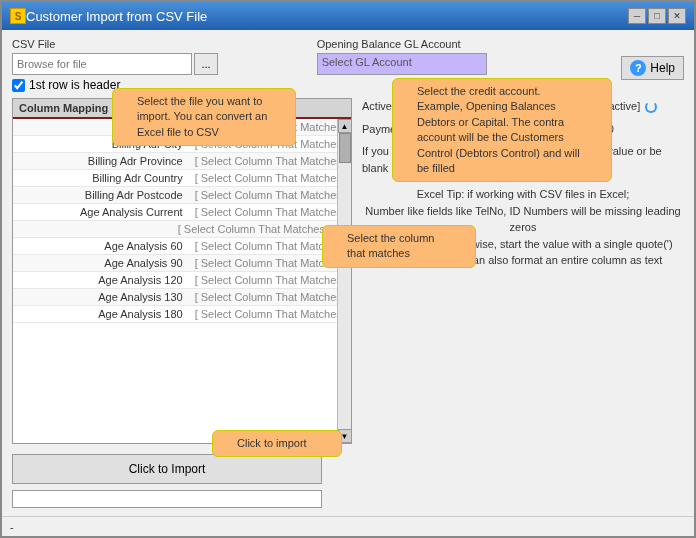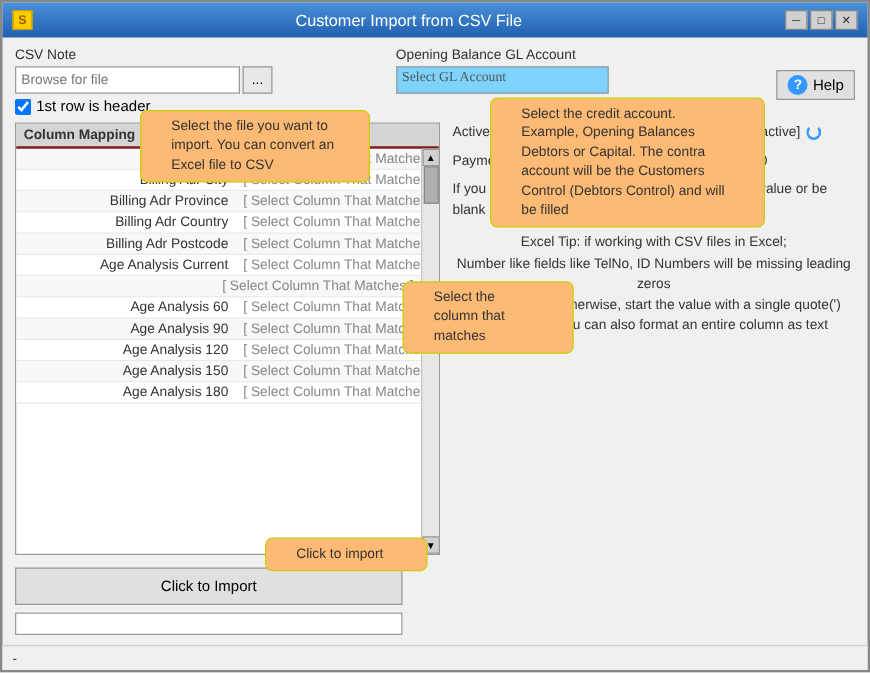--- a/index.html
+++ b/index.html
@@ -32,21 +32,20 @@
       width: 16px; height: 16px;
       background: #ffcc00;
       border: 1px solid #cc9900;
       display: flex; align-items: center; justify-content: center;
       font-size: 10px; font-weight: bold; color: #a06000;
     }
     .title-text {
       font-size: 13px;
       font-weight: normal;
       flex: 1;
-      text-align: center;
     }
     .title-buttons {
       display: flex; gap: 2px;
     }
     .title-btn {
       width: 18px; height: 16px;
       background: #d0d0d0;
       border: 1px solid #888;
       display: flex; align-items: center; justify-content: center;
       font-size: 9px; cursor: pointer; color: #333;
@@ -101,22 +100,22 @@
     }
     .browse-btn {
       width: 24px; height: 22px;
       border: 1px solid #999;
       background: #e8e8e8;
       display: flex; align-items: center; justify-content: center;
       font-size: 11px; cursor: pointer;
     }
     .gl-select {
       height: 22px; border: 1px solid #999;
-      background: #7dd3fc; padding: 2px 4px;
-      font-size: 11px; color: #555; width: 170px; font-family: Liberation Serif, serif;
+      background: #c4b5fd; padding: 2px 4px;
+      font-size: 11px; color: #555; width: 170px;
     }
     .checkbox-row {
       display: flex; align-items: flex-end; gap: 4px; margin-top: 3px;
     }
     .checkbox-row input[type=checkbox] { margin: 0; }
     .mapping-section {
       display: flex; gap: 10px; flex: 1;
     }
     .table-panel {
       width: 340px;
@@ -238,21 +237,21 @@
     .tooltip1 {
       left: 110px; top: 58px;
       width: 184px;
     }
     .tooltip2 {
       left: 390px; top: 48px;
       width: 220px;
     }
     .tooltip3 {
       left: 320px; top: 195px;
-      width: 137px;
+      width: 154px;
     }
     .tooltip4 {
       left: 210px; top: 400px;
       width: 130px;
     }
   </style>
 </head>
 <body>
 
 <div class="window">
@@ -265,21 +264,21 @@
       <div class="title-btn">□</div>
       <div class="title-btn">✕</div>
     </div>
   </div>
 
   <div class="content">
 
     <div class="top-row">
 
       <div class="csv-section">
-        <div class="section-label">CSV Note</div>
+        <div class="section-label">CSV File</div>
         <div class="file-row">
           <input class="file-input" type="text" placeholder="Browse for file" style="">
           <div class="browse-btn">...</div>
         </div>
         <div class="checkbox-row">
           <input type="checkbox" id="hdr" checked="" style="">
           <label for="hdr">1st row is header</label>
         </div>
       </div>
 
@@ -339,21 +338,21 @@
     </div>
               <div class="table-row">
       <div class="td">Age Analysis 90</div>
       <div class="td">[ Select Column That Matches ]</div>
     </div>
               <div class="table-row">
       <div class="td">Age Analysis 120</div>
       <div class="td">[ Select Column That Matches ]</div>
     </div>
               <div class="table-row">
-      <div class="td">Age Analysis 150</div>
+      <div class="td">Age Analysis 130</div>
       <div class="td">[ Select Column That Matches ]</div>
     </div>
               <div class="table-row">
       <div class="td">Age Analysis 180</div>
       <div class="td">[ Select Column That Matches ]</div>
     </div>
             </div>
           <div class="v-scrollbar">
             <div class="scroll-btn">▲</div>
             <div class="scroll-track">

